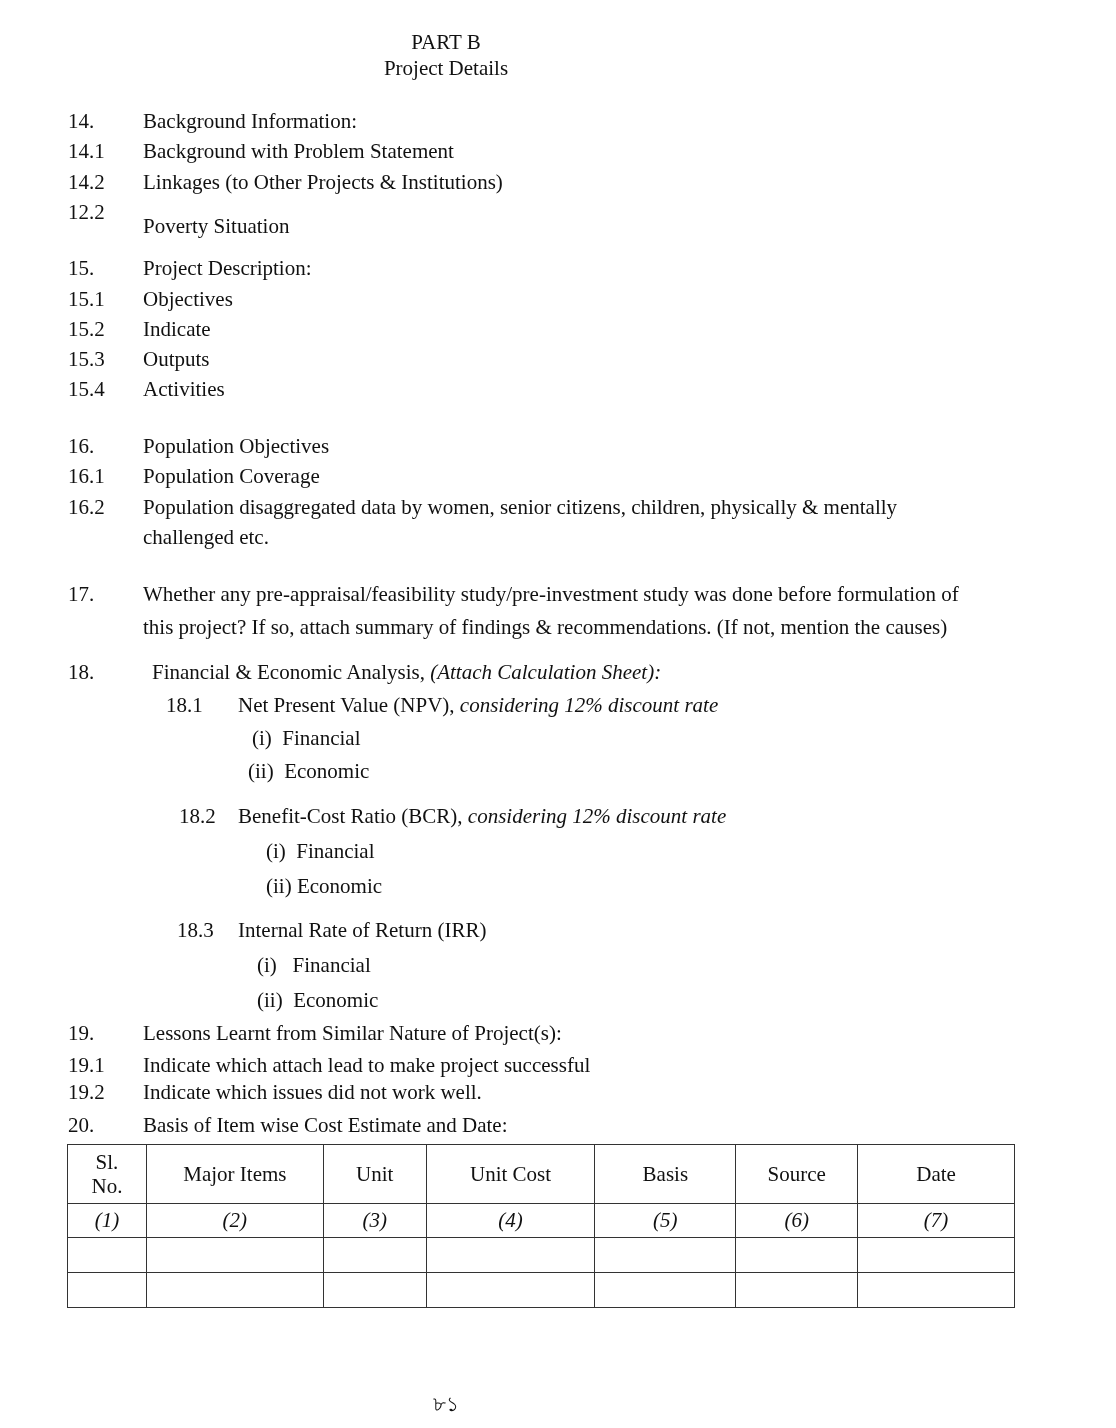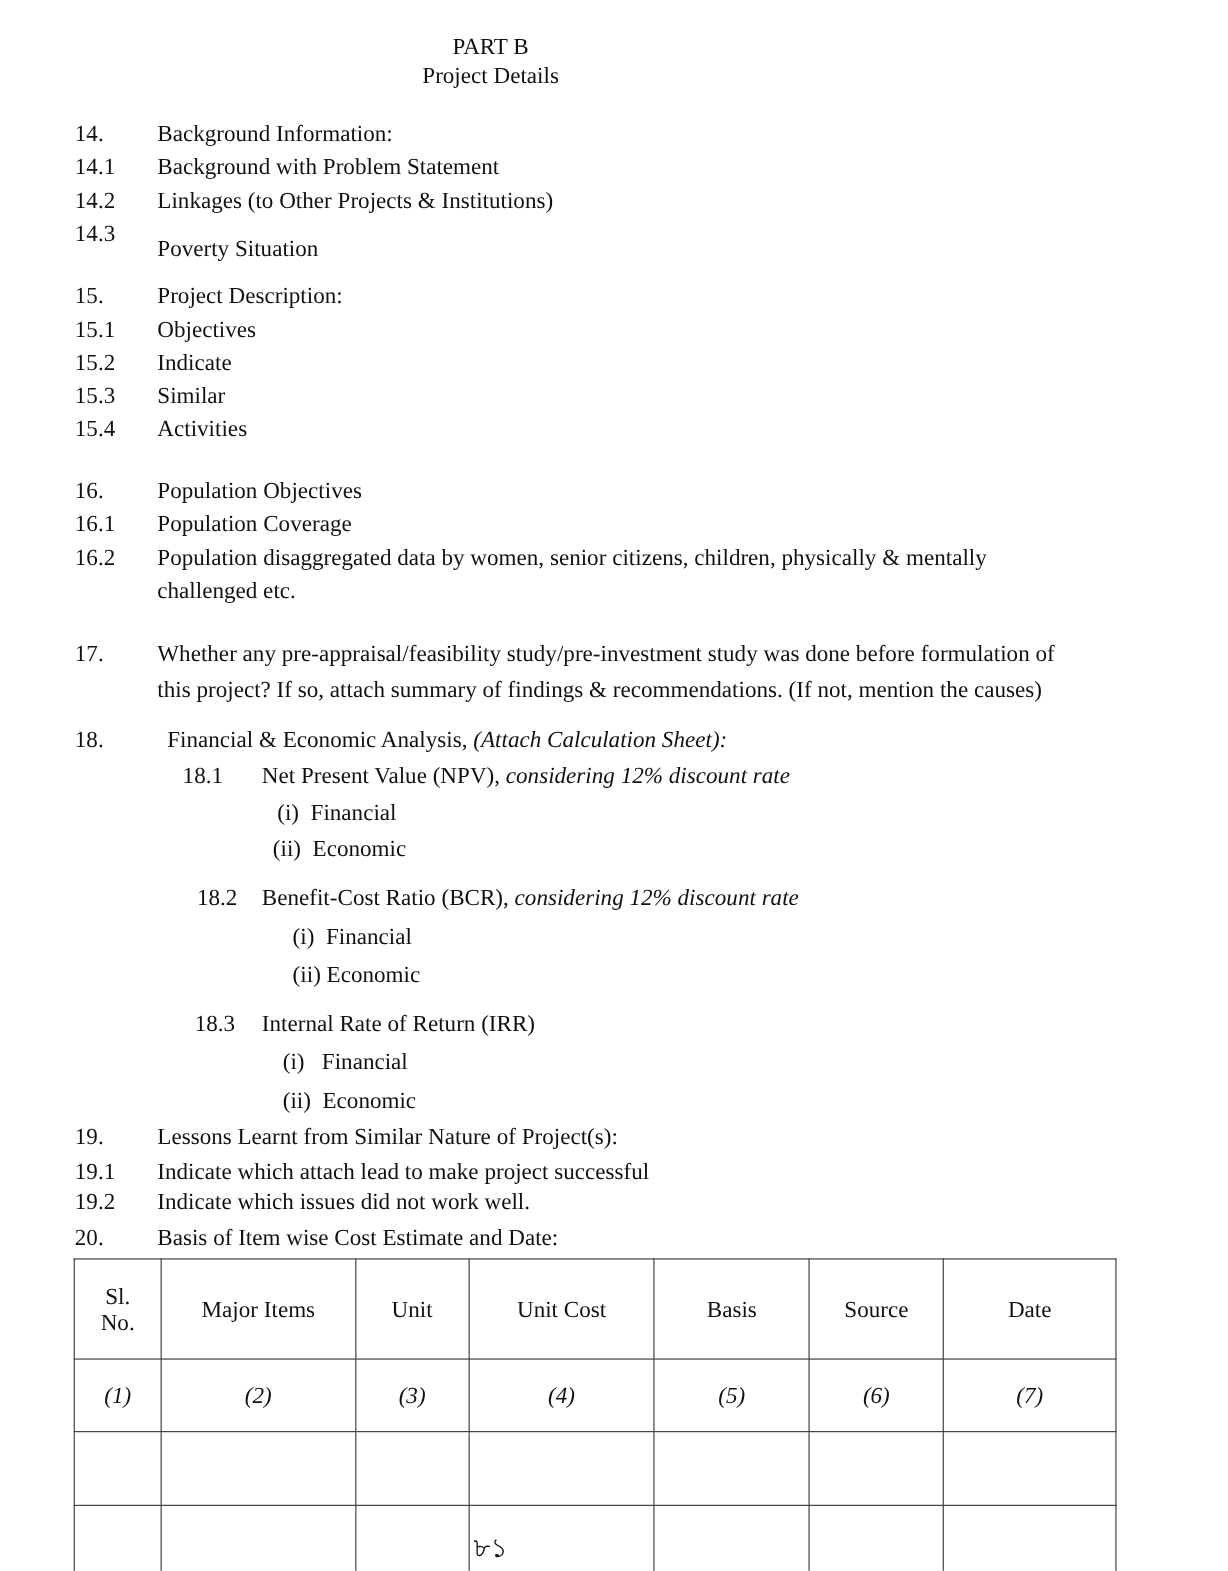--- a/index.html
+++ b/index.html
@@ -4,48 +4,48 @@
   <style>
     html, body { margin:0; padding:0; background:#ffffff; }
     body { width:1116px; height:1428px; position:relative; overflow:hidden;
       font-family:"Liberation Serif", "DejaVu Serif", serif; color:#111; font-size:21px; }
     .abs { position:absolute; white-space:nowrap; line-height:1;text-align:right; }
     .center { left:0; width:892px; text-align:center; }
     .num { left:68px; }
     .txt { left:143px; }
     i, .it { font-style:italic; }
     table { position:absolute; left:67px; top:1144px; width:948px; border-collapse:collapse; }
-    td { border:1.5px solid #333; text-align:center; padding:16px; font-size:21px; line-height:1.15; }
+    td { border:1.5px solid #333; text-align:center; padding:0; font-size:21px; line-height:1.15; }
     tr.h td { height:58px; }
     tr.n td { height:33px; font-style:italic; }
     tr.e td { height:34px; }
   </style>
 </head>
 <body>
 
 <div class="abs center" style="top:32px">PART B</div>
 <div class="abs center" style="top:58px">Project Details</div>
 
 <div class="abs num" style="top:111px">14.</div>
 <div class="abs txt" style="top:111px">Background Information:</div>
 <div class="abs num" style="top:141px">14.1</div>
 <div class="abs txt" style="top:141px">Background with Problem Statement</div>
 <div class="abs num" style="top:172px">14.2</div>
 <div class="abs txt" style="top:172px">Linkages (to Other Projects &amp; Institutions)</div>
-<div class="abs num" style="top:202px">14.3</div>
+<div class="abs num" style="top:202px">12.2</div>
 <div class="abs txt" style="top:216px">Poverty Situation</div>
 
 <div class="abs num" style="top:258px">15.</div>
 <div class="abs txt" style="top:258px">Project Description:</div>
 <div class="abs num" style="top:289px">15.1</div>
 <div class="abs txt" style="top:289px">Objectives</div>
 <div class="abs num" style="top:319px">15.2</div>
 <div class="abs txt" style="top:319px">Indicate</div>
 <div class="abs num" style="top:349px">15.3</div>
-<div class="abs txt" style="top:349px">Similar</div>
+<div class="abs txt" style="top:349px">Outputs</div>
 <div class="abs num" style="top:379px">15.4</div>
 <div class="abs txt" style="top:379px">Activities</div>
 
 <div class="abs num" style="top:436px">16.</div>
 <div class="abs txt" style="top:436px">Population Objectives</div>
 <div class="abs num" style="top:466px">16.1</div>
 <div class="abs txt" style="top:466px">Population Coverage</div>
 <div class="abs num" style="top:497px">16.2</div>
 <div class="abs txt" style="top:497px">Population disaggregated data by women, senior citizens, children, physically &amp; mentally</div>
 <div class="abs txt" style="top:527px">challenged etc.</div>
@@ -125,13 +125,13 @@
     <td></td>
     <td></td>
     <td></td>
     <td></td>
     <td></td>
     <td></td>
   </tr>
 </tbody>
   </table>
 
-<div class="abs center" style="top:1396px; font-size:24px; font-family:Liberation Sans, sans-serif">৮১</div>
+<div class="abs center" style="top:1396px; font-size:20px; font-family:Liberation Mono, monospace">৮১</div>
 
 </body></html>

